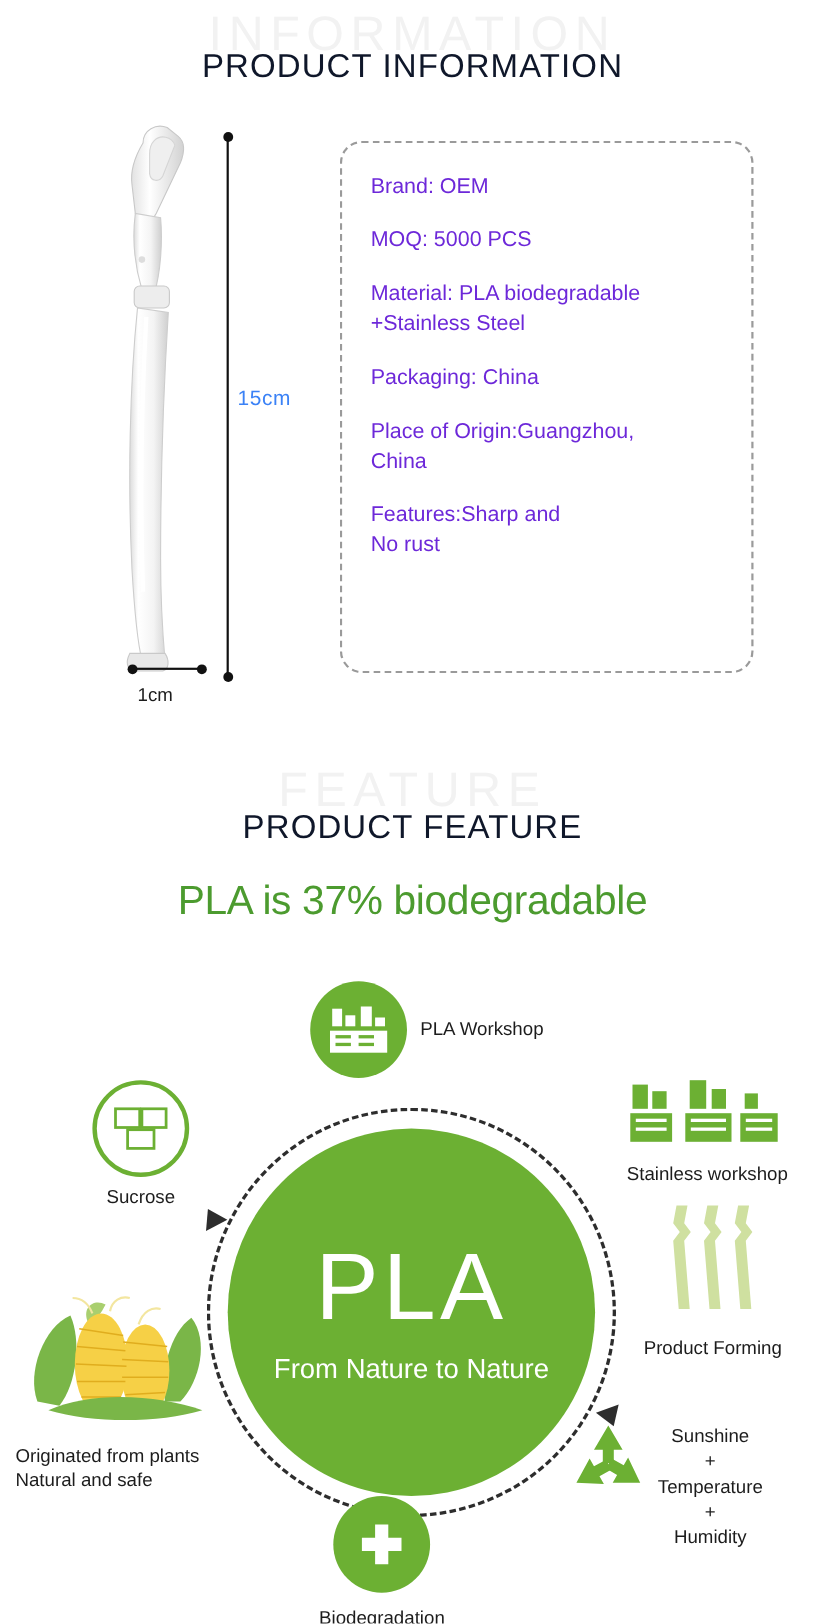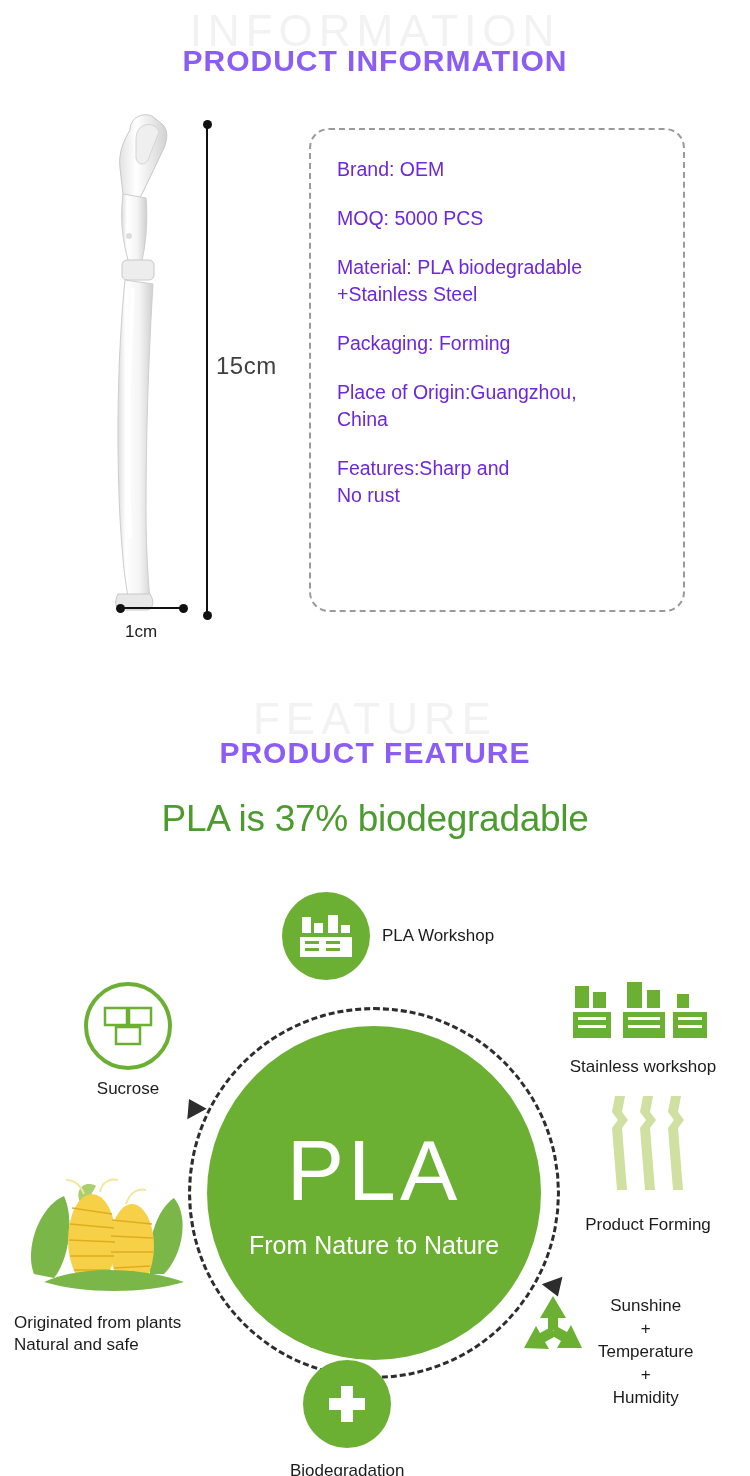--- a/index.html
+++ b/index.html
@@ -27,38 +27,38 @@
     user-select: none;
   }
   .ghost-info { top: 6px; }
 
   .sec-heading {
     position: absolute;
     left: 0; right: 0;
     text-align: center;
     font-size: 30px;
     letter-spacing: 1px;
-    color: #8b5cf6;
-    font-weight: 700;
+    color: #0f172a;
+    font-weight: 400;
   }
   .heading-info { top: 44px; }
 
   
   .razor-wrap { position: absolute; left: 96px; top: 108px; width: 120px; height: 520px; }
   .razor-svg { display:block; }
 
   
   .dim-v { position: absolute; left: 201px; top: 120px; width: 12px; height: 500px; }
   .dim-v .line { position: absolute; left: 5px; top: 8px; width: 2px; height: 484px; background: #111; }
   .dot { width: 9px; height: 9px; border-radius: 50%; background: #111; position: absolute; left: 1.5px; }
   .dot.top { top: 0; }
   .dot.bot { bottom: 0; }
   .dim-v-label {
     position: absolute; left: 216px; top: 352px;
-    font-size: 24px; color: #404040; letter-spacing: .5px;
+    font-size: 19px; color: #3b82f6; letter-spacing: .5px;
   }
 
   .dim-h { position: absolute; left: 116px; top: 602px; width: 72px; height: 12px; }
   .dim-h .line { position: absolute; top: 5px; left: 6px; width: 60px; height: 2px; background: #111; }
   .dot-h { width: 9px; height: 9px; border-radius: 50%; background: #111; position: absolute; top: 1.5px; }
   .dot-h.l { left: 0; }
   .dot-h.r { right: 0; }
   .dim-h-label {
     position: absolute; left: 125px; top: 622px;
     font-size: 17px; color: #1c1c1c;
@@ -215,21 +215,21 @@
       <span class="line"></span>
       <span class="dot-h r"></span>
     </div>
     <div class="dim-h-label">1cm</div>
 
     <div class="spec-card">
       <div class="spec-line">Brand: OEM</div>
       <div class="spec-line">MOQ: 5000 PCS</div>
       <div class="spec-line">Material: PLA biodegradable
 +Stainless Steel</div>
-      <div class="spec-line">Packaging: Forming</div>
+      <div class="spec-line">Packaging: China</div>
       <div class="spec-line">Place of Origin:Guangzhou,
 China</div>
       <div class="spec-line">Features:Sharp and
 No rust</div>
     </div>
   </div>
 
   <div class="sec-feature">
 
     <div class="ghost-title" style="top:14px;">FEATURE</div>

